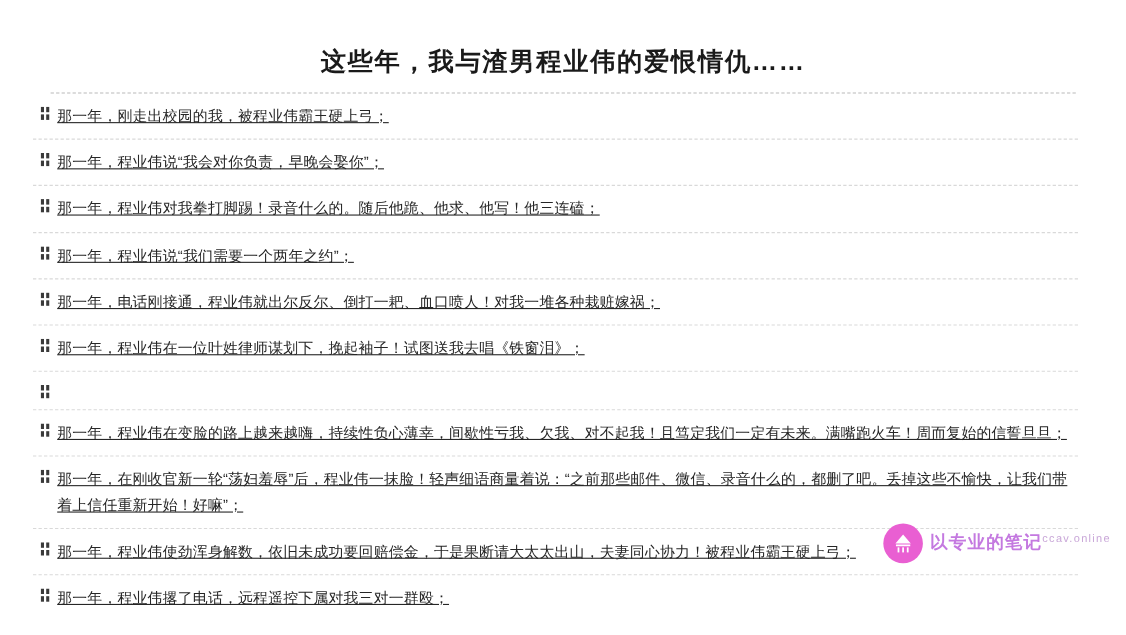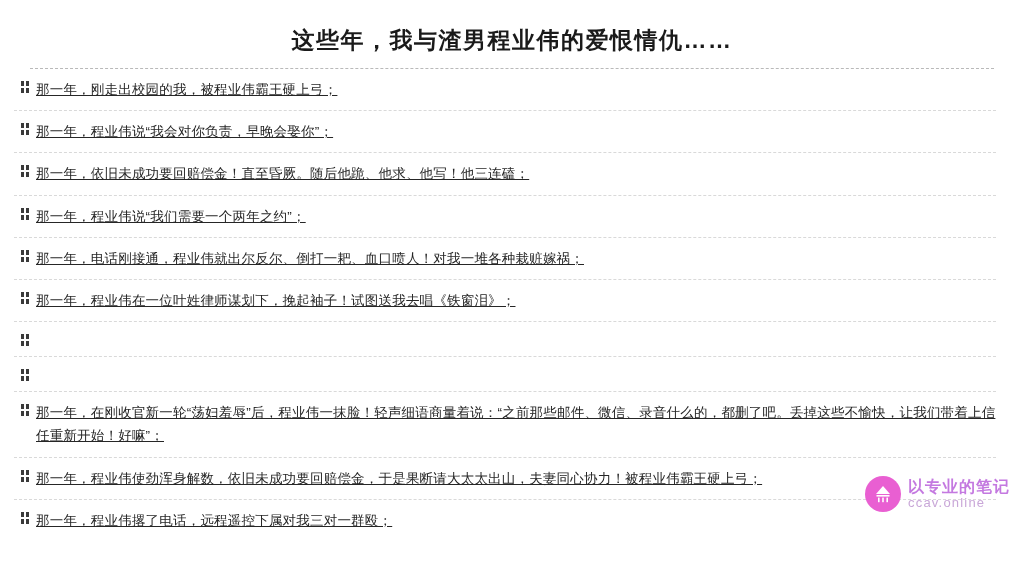--- a/index.html
+++ b/index.html
@@ -12,21 +12,21 @@
     height: 577px;
     background: #ffffff;
     font-family: "Liberation Sans", sans-serif;
     color: #262626;
     overflow: hidden;
     position: relative;
   }
   .page {
     width: 1024px;
     height: 518px;
-    padding: 0;
+    padding: 16px;
     position: relative;
   }
   .doc-title {
     text-align: center;
     font-size: 23px;
     font-weight: bold;
     color: #1a1a1a;
     letter-spacing: 1.5px;
     padding-top: 26px;
     padding-bottom: 12px;
@@ -82,29 +82,29 @@
     width: 36px;
     height: 36px;
     border-radius: 50%;
     background: #e95fd2;
     display: flex;
     align-items: center;
     justify-content: center;
     position: relative;
   }
   .wm-badge svg { display: block; }
-  .wm-texts { display: flex; flex-direction: column; line-height: 1.05; }
+  .wm-texts { display: flex; flex-direction: row; line-height: 1.05; }
   .wm-main {
     font-size: 16px;
     color: #c479e0;
     font-weight: bold;
     letter-spacing: 1px;
   }
   .wm-sub {
-    font-size: 13px;
+    font-size: 10px;
     color: #c9a7d8;
     letter-spacing: 1.2px;
   }
 </style>
 </head>
 <body>
 
 <div class="page">
 
   <div class="doc-title">这些年，我与渣男程业伟的爱恨情仇……</div>
@@ -139,21 +139,21 @@
 
     <li class="item">
       <span class="bullet">
         <svg width="8" height="13" viewBox="0 0 8 13">
             <rect x="0" y="0" width="3" height="5" fill="#3a3a3a"></rect>
             <rect x="0" y="7" width="3" height="5" fill="#3a3a3a"></rect>
             <rect x="5" y="0" width="3" height="5" fill="#3a3a3a"></rect>
             <rect x="5" y="7" width="3" height="5" fill="#3a3a3a"></rect>
           </svg>
       </span>
-      <span class="item-text">那一年，依旧未成功要回赔偿金！直至昏厥。随后他跪、他求、他写！他三连磕；</span>
+      <span class="item-text">那一年，程业伟对我拳打脚踢！录音什么的。随后他跪、他求、他写！他三连磕；</span>
     </li>
 
     <li class="item">
       <span class="bullet">
         <svg width="8" height="13" viewBox="0 0 8 13">
             <rect x="0" y="0" width="3" height="5" fill="#3a3a3a"></rect>
             <rect x="0" y="7" width="3" height="5" fill="#3a3a3a"></rect>
             <rect x="5" y="0" width="3" height="5" fill="#3a3a3a"></rect>
             <rect x="5" y="7" width="3" height="5" fill="#3a3a3a"></rect>
           </svg>
@@ -198,20 +198,21 @@
 
     <li class="item">
       <span class="bullet">
         <svg width="8" height="13" viewBox="0 0 8 13">
             <rect x="0" y="0" width="3" height="5" fill="#3a3a3a"></rect>
             <rect x="0" y="7" width="3" height="5" fill="#3a3a3a"></rect>
             <rect x="5" y="0" width="3" height="5" fill="#3a3a3a"></rect>
             <rect x="5" y="7" width="3" height="5" fill="#3a3a3a"></rect>
           </svg>
       </span>
+      <span class="item-text">那一年，程业伟在变脸的路上越来越嗨，持续性负心薄幸，间歇性亏我、欠我、对不起我！且笃定我们一定有未来。满嘴跑火车！周而复始的信誓旦旦；</span>
     </li>
 
     <li class="item">
       <span class="bullet">
         <svg width="8" height="13" viewBox="0 0 8 13">
             <rect x="0" y="0" width="3" height="5" fill="#3a3a3a"></rect>
             <rect x="0" y="7" width="3" height="5" fill="#3a3a3a"></rect>
             <rect x="5" y="0" width="3" height="5" fill="#3a3a3a"></rect>
             <rect x="5" y="7" width="3" height="5" fill="#3a3a3a"></rect>
           </svg>

